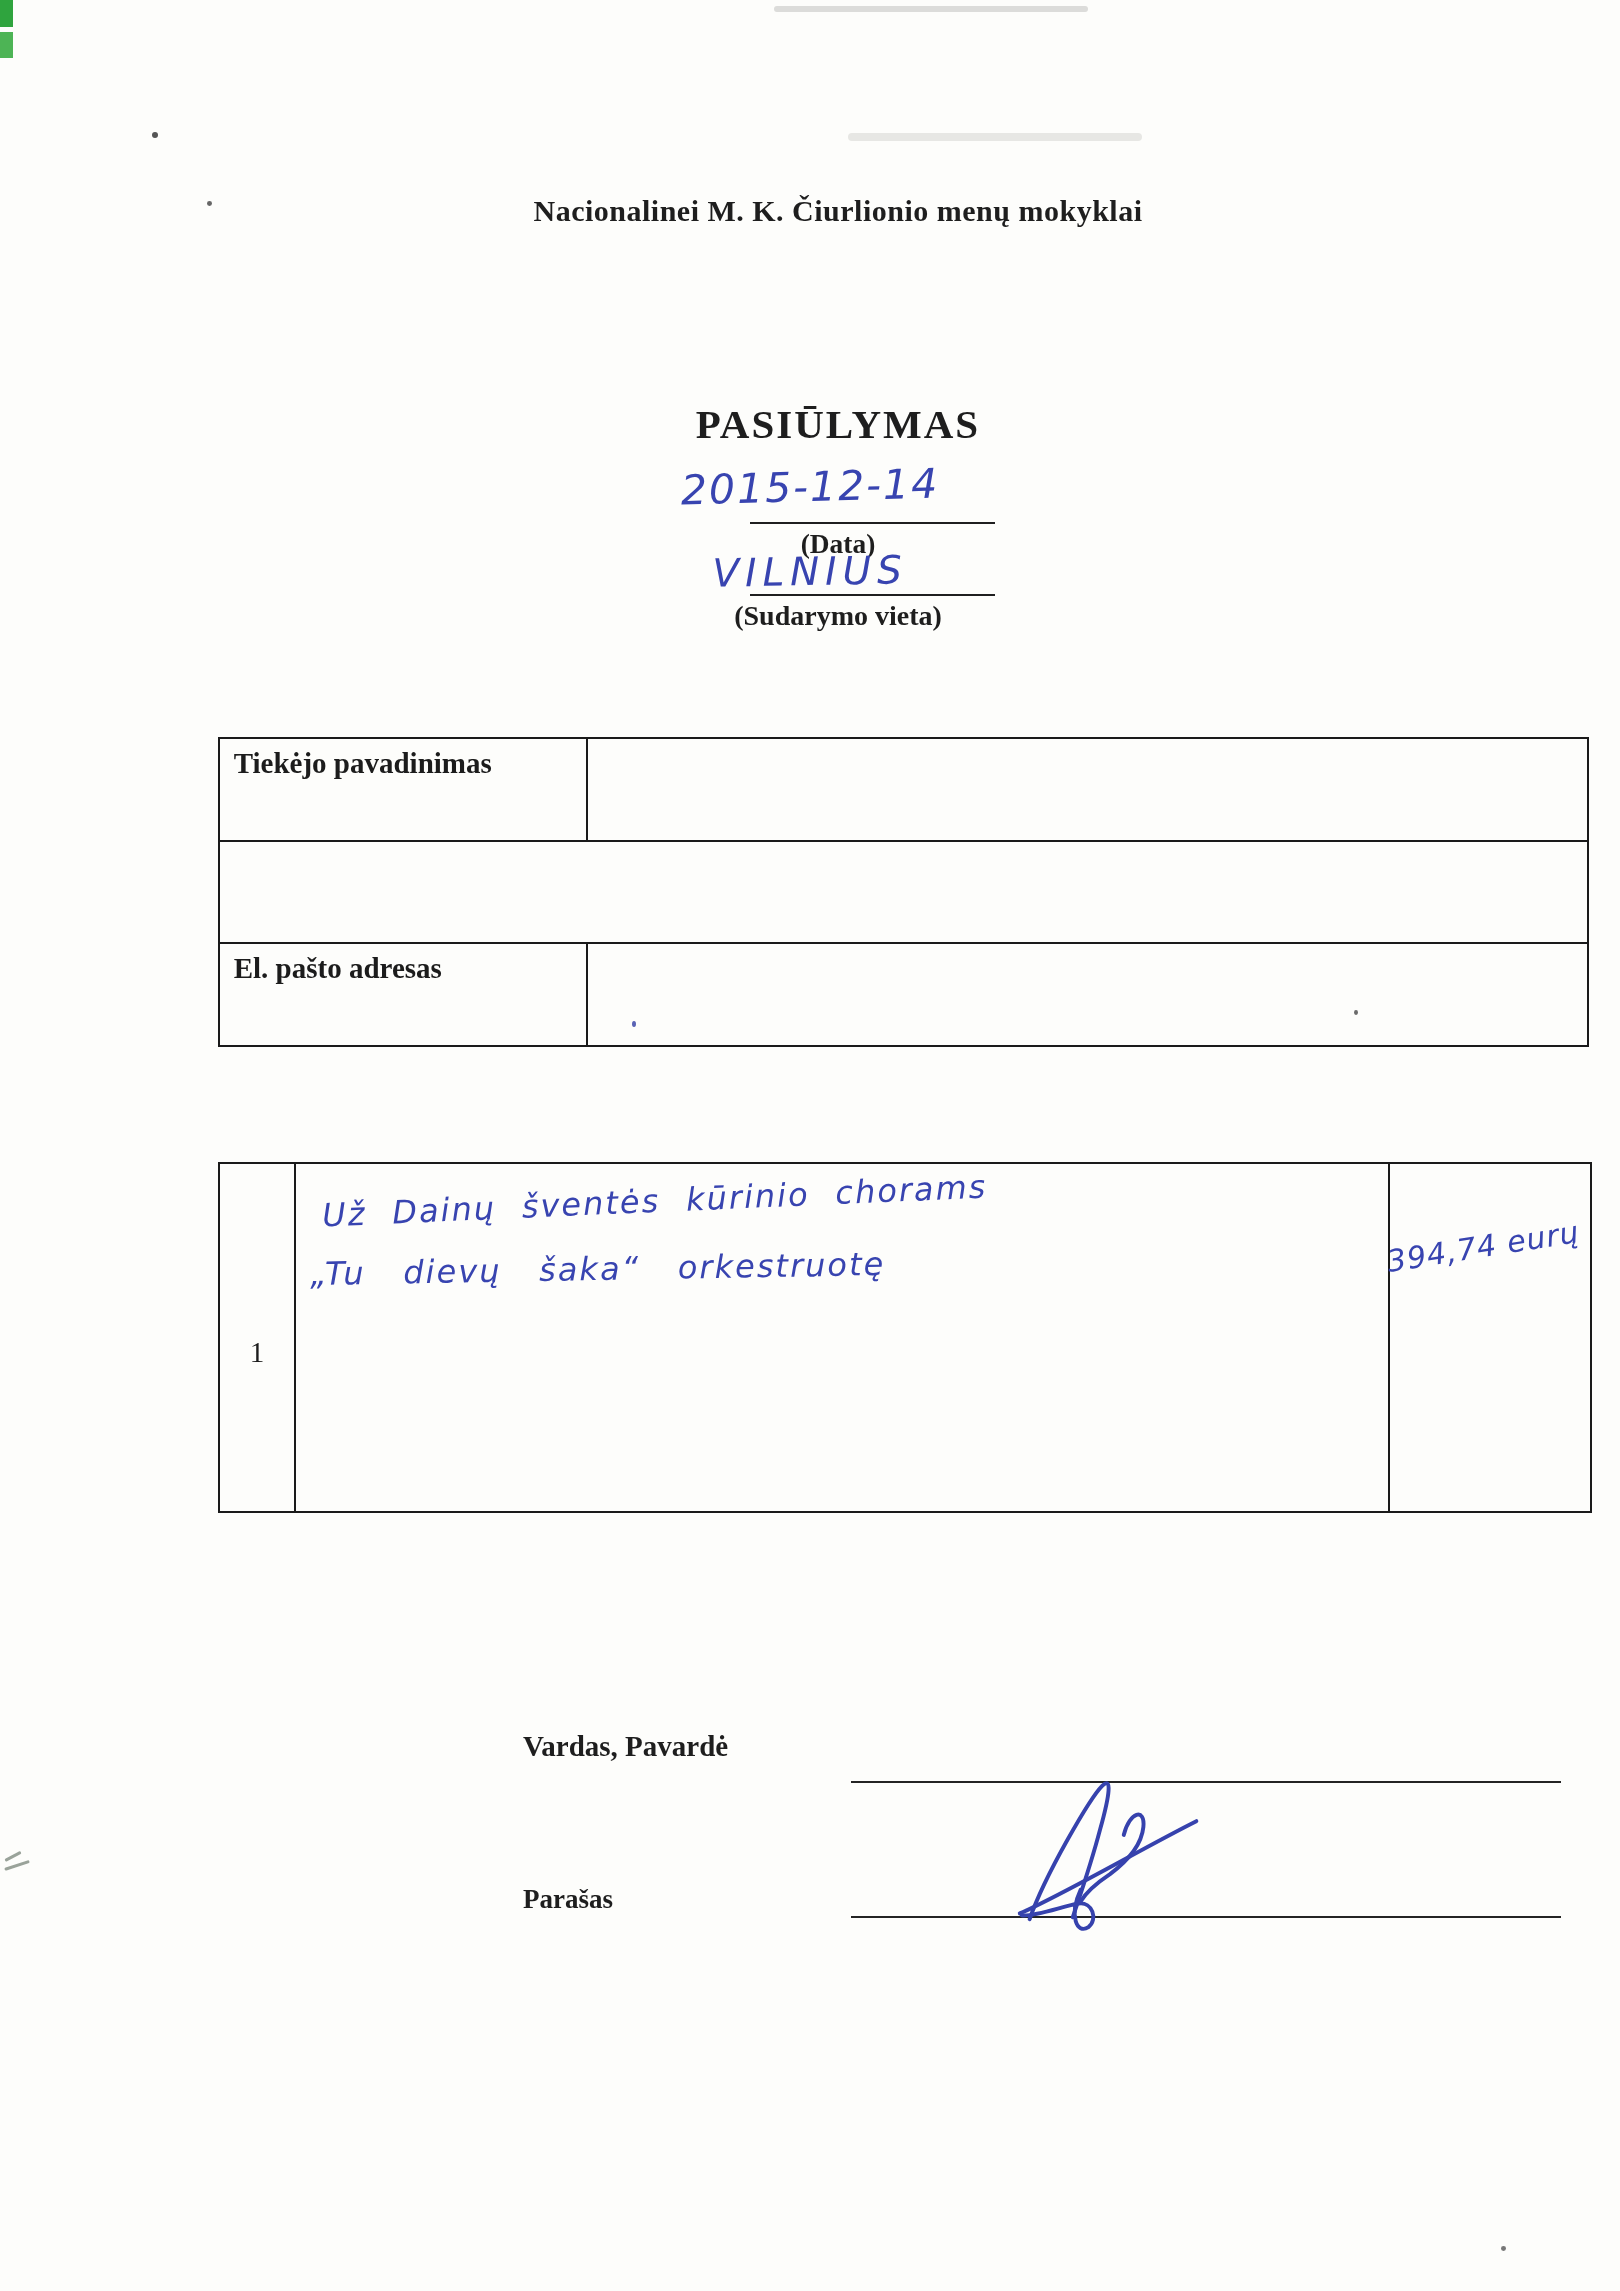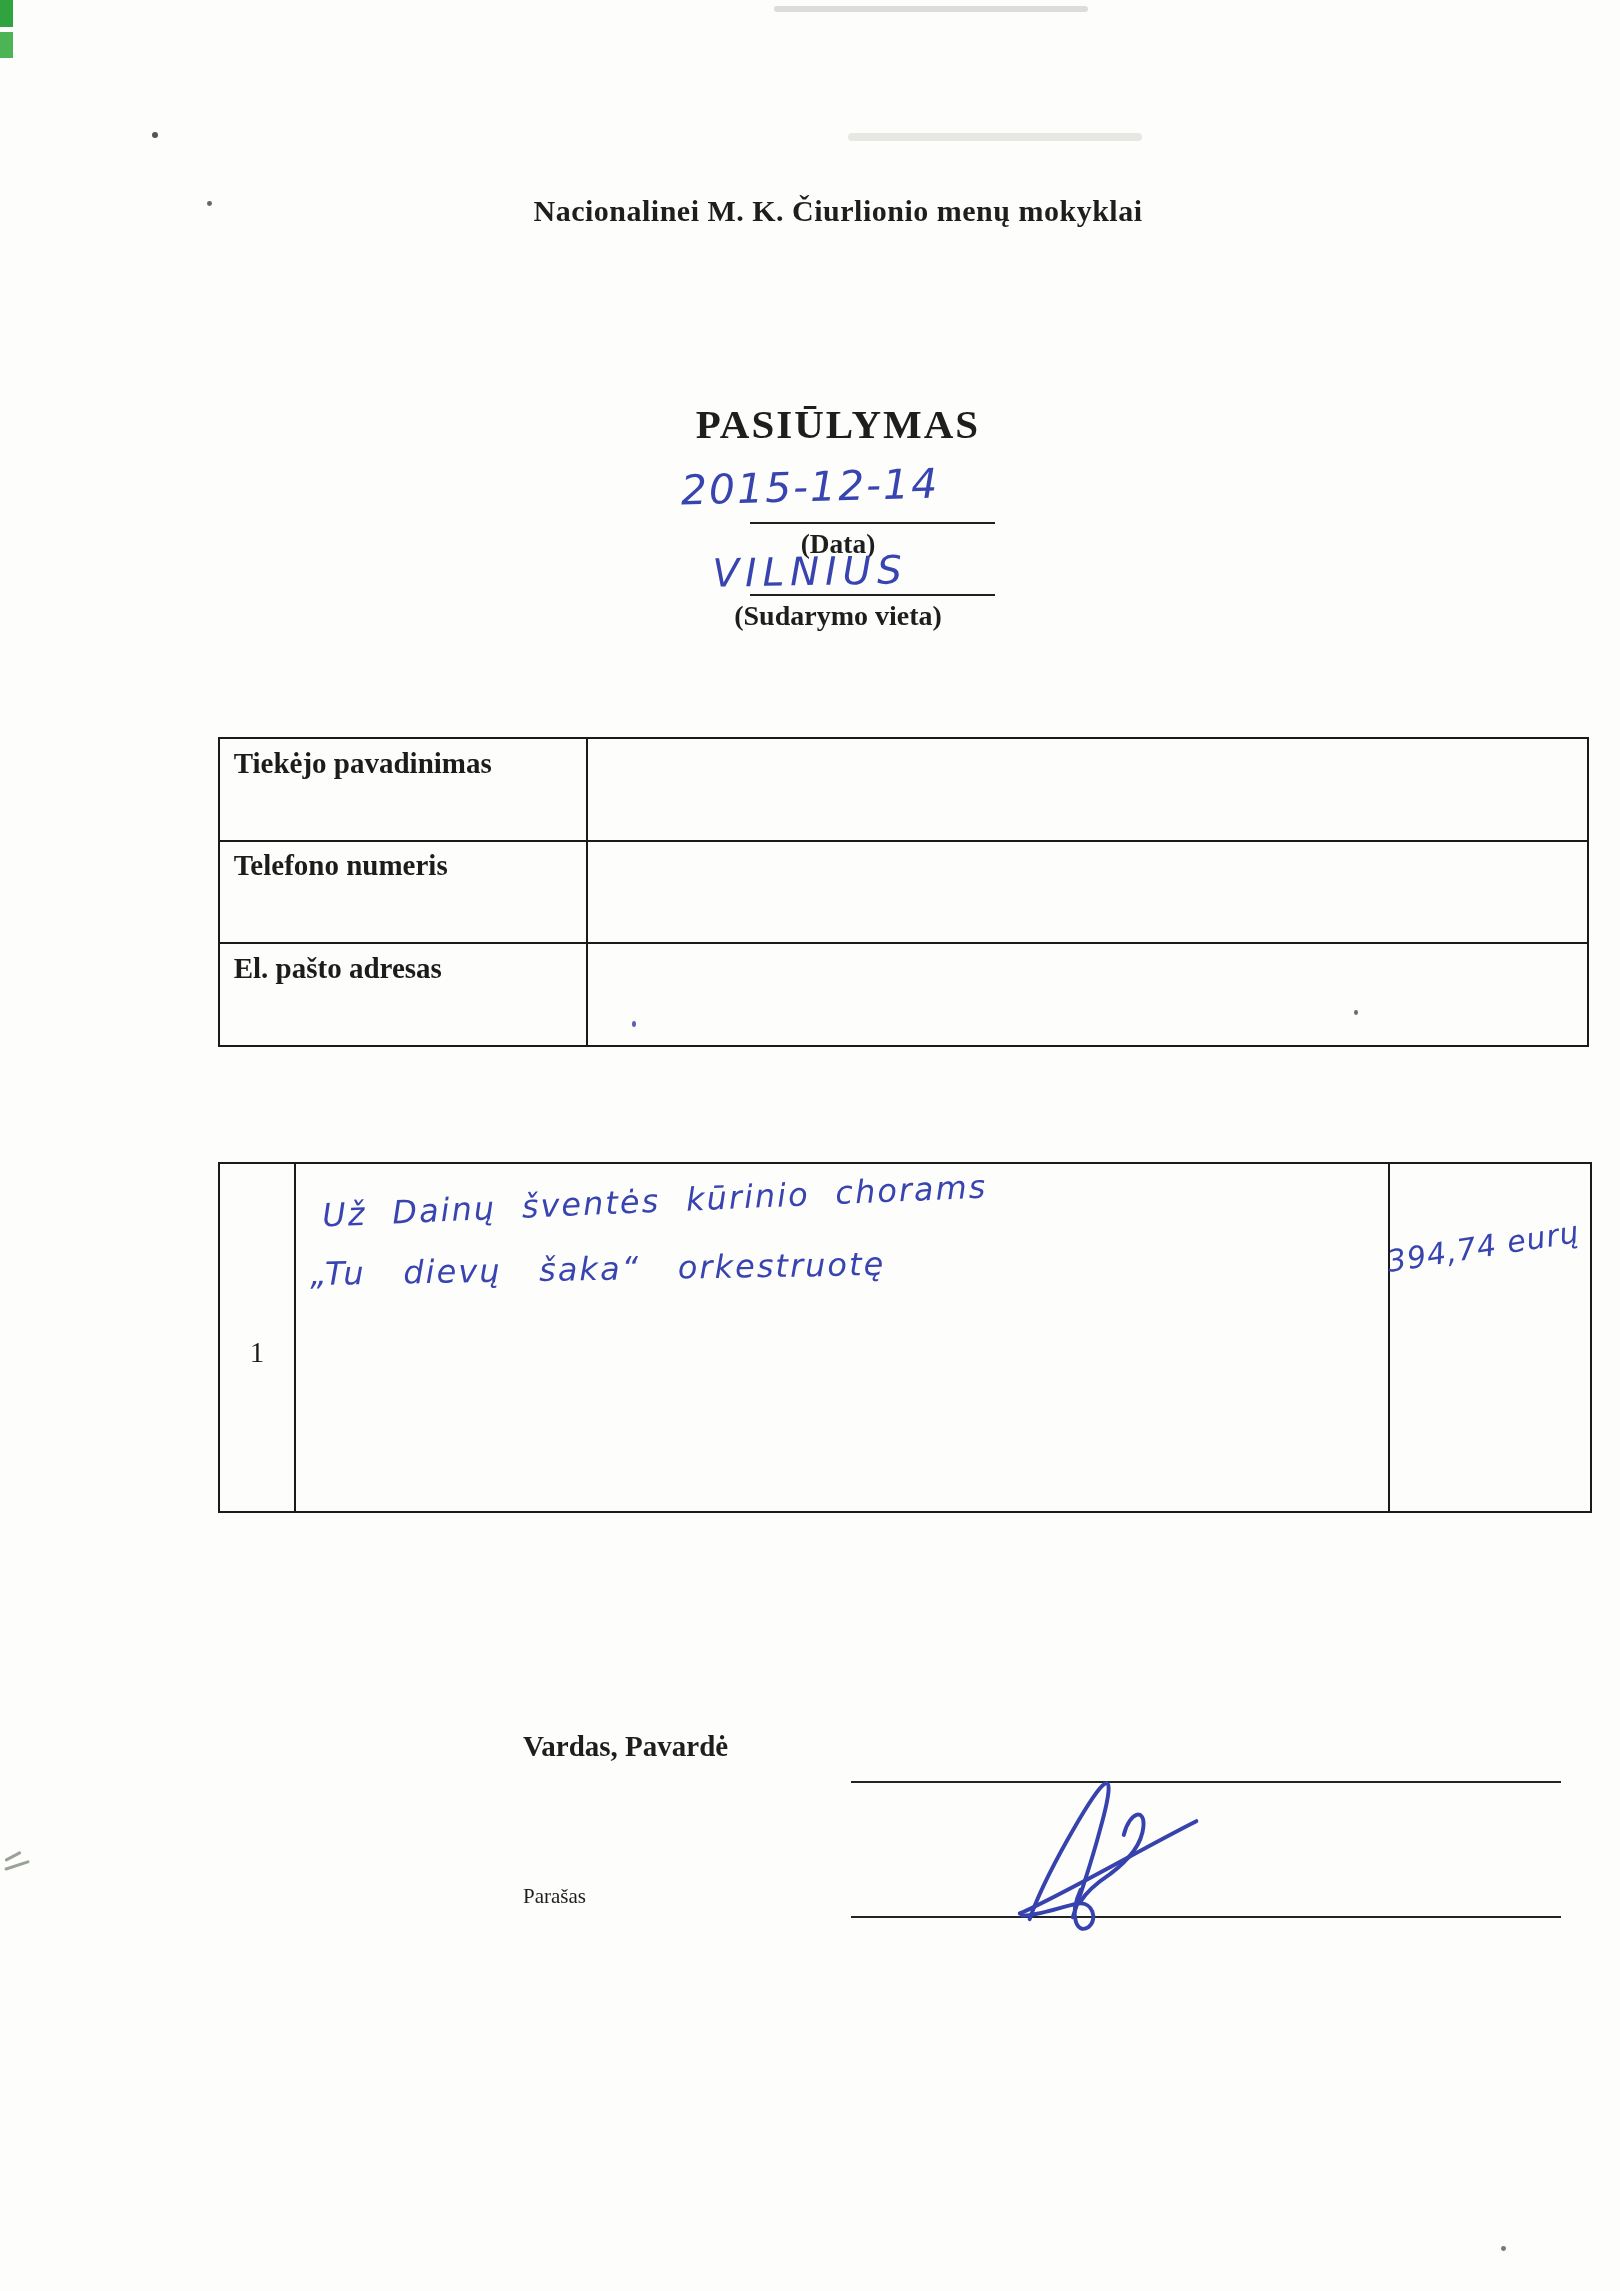--- a/index.html
+++ b/index.html
@@ -59,21 +59,21 @@
   .hdr-nr{font-size:28px;font-weight:700;padding:23.5px 0 0 9.8px;line-height:1.45;}
   .hdr-name{font-size:28px;font-weight:700;display:flex;align-items:center;justify-content:center;}
   .hdr-sum{font-size:28px;font-weight:700;display:flex;align-items:center;justify-content:center;}
   .cell-nr{font-size:29px;display:flex;align-items:center;justify-content:center;padding-top:29px;box-sizing:border-box;}
   .hw-item-1{position:absolute;left:25.5px;top:17.6px;font-size:32px;transform:rotate(-2.5deg);word-spacing:13.7px;}
   .hw-item-2{position:absolute;left:13.7px;top:86px;font-size:32px;transform:rotate(-1deg);word-spacing:25.5px;}
   .hw-sum{position:absolute;left:-3.9px;top:65px;font-size:30px;transform:rotate(-9deg);letter-spacing:1px;}
   
   .name-label{left:495px;top:1730px;font-size:29px;font-weight:600;}
   .name-line{left:851px;top:1781px;width:710px;height:0;border-top:2.9px solid #242424;}
-  .sign-label{left:495px;top:1884px;font-size:21px;font-weight:400;}
+  .sign-label{left:495px;top:1884px;font-size:27px;font-weight:700;}
   .sign-line{left:851px;top:1916px;width:710px;height:0;border-top:2.9px solid #242424;}
   .signature{left:1008px;top:1772px;}
   
   .strip-green-1{left:0;top:0;width:12.7px;height:26.5px;background:#2fa43e;}
   .strip-green-2{left:0;top:32px;width:12.7px;height:25.5px;background:#4db455;}
   .streak-1{left:774px;top:5.9px;width:314px;height:5.9px;background:#dcdcda;border-radius:2.9px;}
   .streak-2{left:848px;top:133px;width:294px;height:7.8px;background:#e7e7e4;border-radius:3.9px;}
   .speck-1{left:152px;top:132px;width:5.9px;height:5.9px;background:#555;border-radius:50%;}
   .speck-2{left:207px;top:201px;width:4.9px;height:4.9px;background:#666;border-radius:50%;}
   .speck-3{left:632px;top:1021px;width:3.9px;height:5.9px;background:#5a63b5;border-radius:50%;}
@@ -113,21 +113,20 @@
   <div class="abs hw hw-place">VILNIUS</div>
   <div class="abs rule-place"></div>
   <div class="abs center printed cap-place">(Sudarymo vieta)</div>
 
   <div class="abs supplier-table">
     <div class="supplier-row">
       <div class="supplier-label">Tiekėjo pavadinimas</div>
       <div class="supplier-value"></div>
     </div>
     <div class="supplier-row">
-      <div class="supplier-label">Telefono numeris</div>
       <div class="supplier-value"></div>
     </div>
     <div class="supplier-row">
       <div class="supplier-label">El. pašto adresas</div>
       <div class="supplier-value"></div>
     </div>
   </div>
 
   <div class="abs items-table">
     <div class="items-body">

